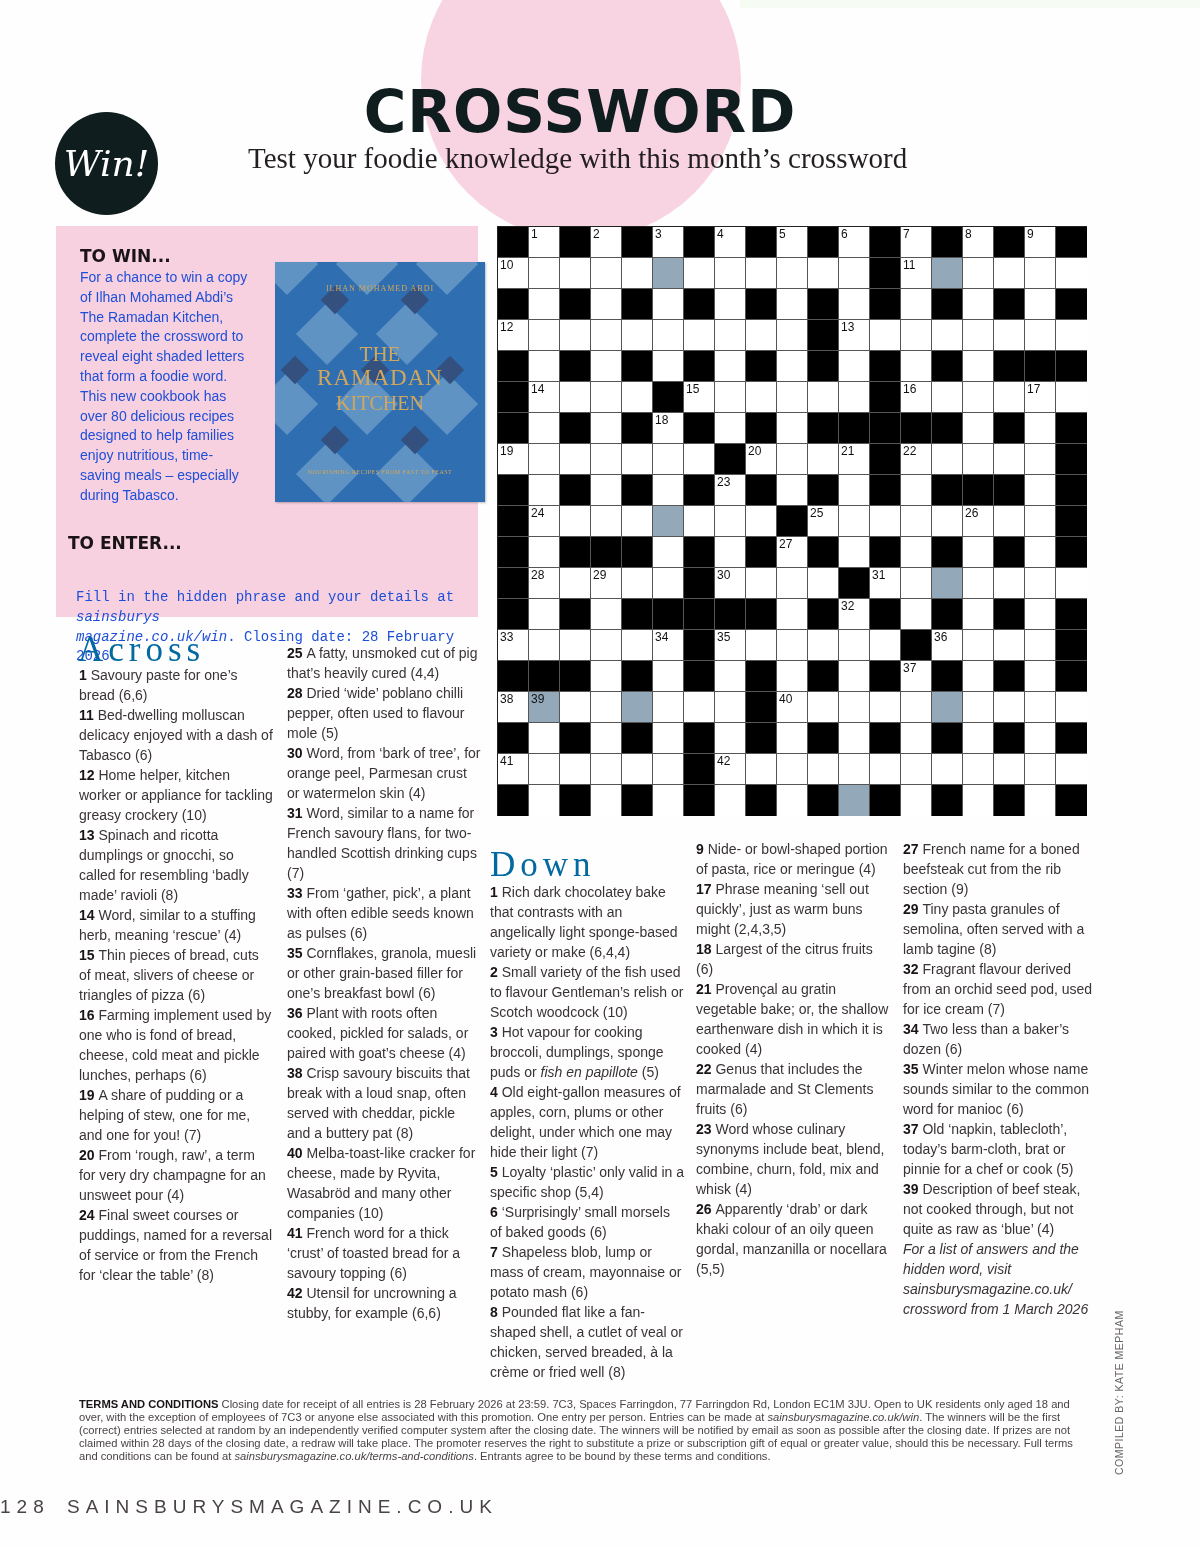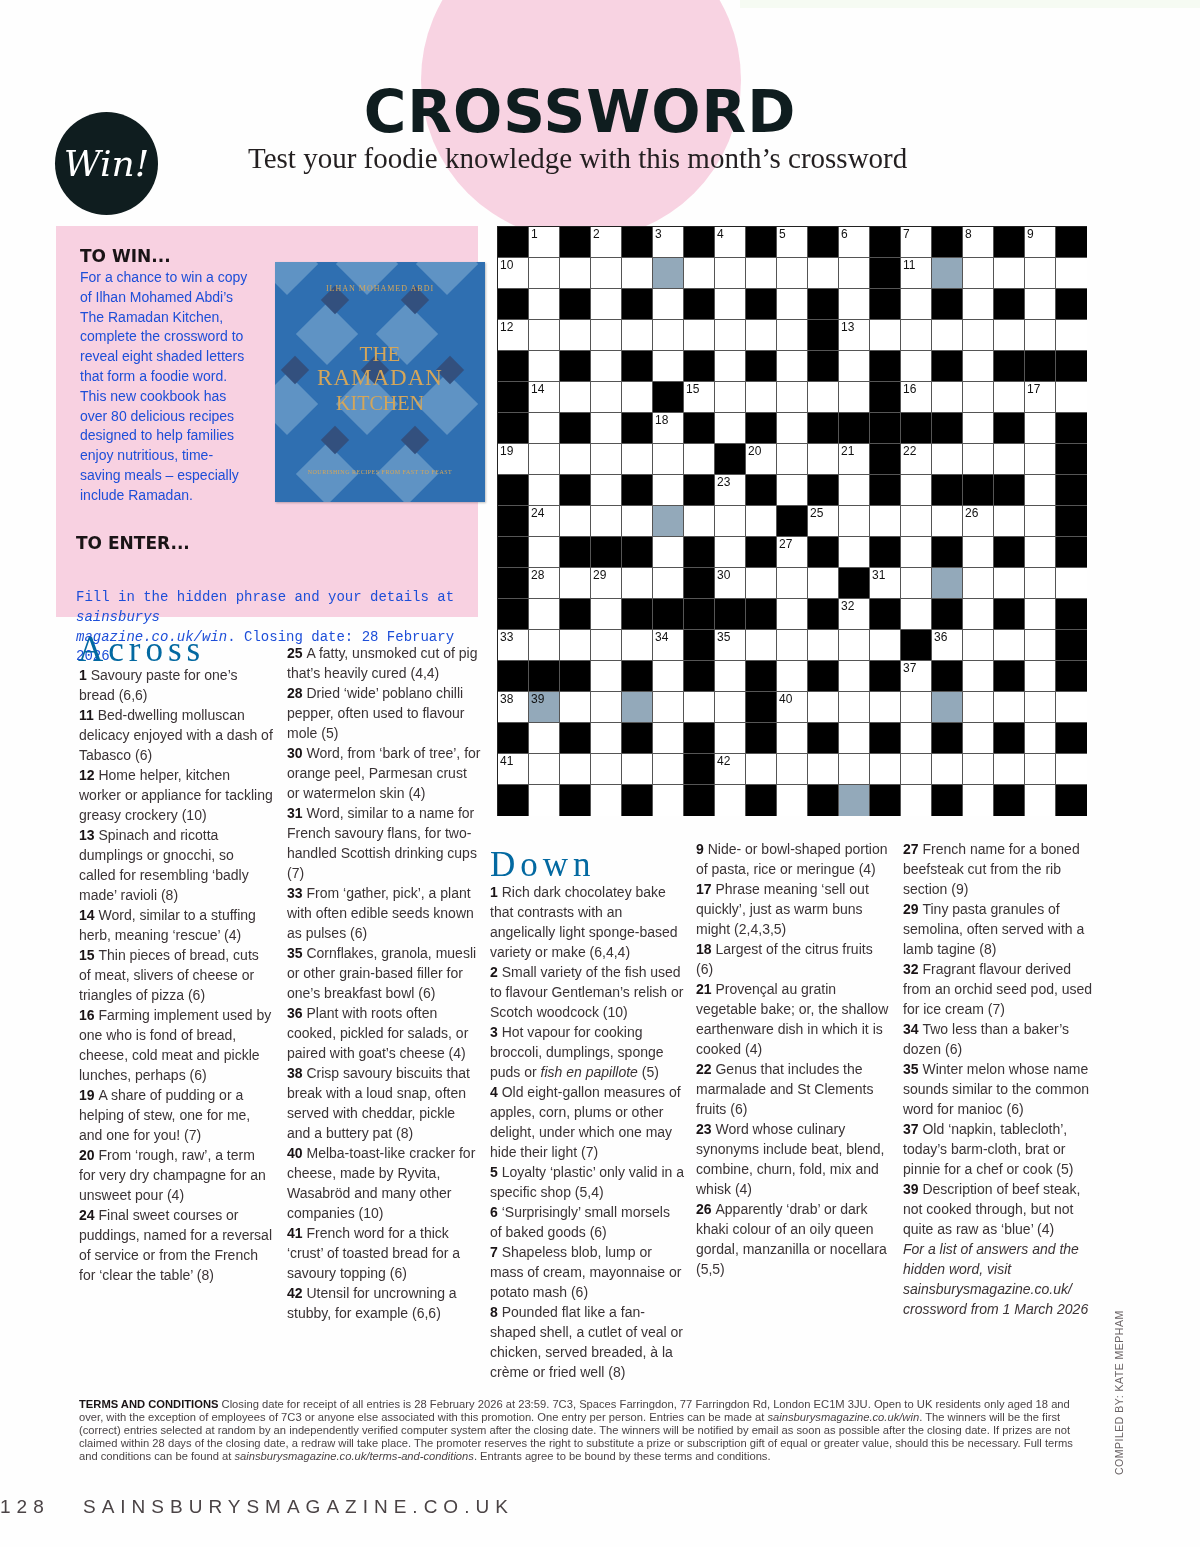--- a/index.html
+++ b/index.html
@@ -49,21 +49,21 @@
     <div>of Ilhan Mohamed Abdi’s</div>
     <div style="">The Ramadan Kitchen,</div>
     <div>complete the crossword to</div>
     <div>reveal eight shaded letters</div>
     <div>that form a foodie word.</div>
     <div>This new cookbook has</div>
     <div>over 80 delicious recipes</div>
     <div>designed to help families</div>
     <div>enjoy nutritious, time-</div>
     <div>saving meals – especially</div>
-    <div>include Ramadan.</div>
+    <div>during Tabasco.</div>
   </div>
 
 <div class="book">
   <div class="tile" style="left:-10px; top:-20px;"></div>
   <div class="tile" style="left:70px; top:-20px;"></div>
   <div class="tile" style="left:150px; top:-20px;"></div>
   <div class="tile" style="left:30px; top:50px;"></div>
   <div class="tile" style="left:110px; top:50px;"></div>
   <div class="tile" style="left:-10px; top:120px;"></div>
   <div class="tile" style="left:70px; top:120px;"></div>
@@ -77,21 +77,21 @@
   <div class="dark" style="left:165px; top:98px;"></div>
   <div class="dark" style="left:50px; top:168px;"></div>
   <div class="dark" style="left:130px; top:168px;"></div>
   <div class="book-text" style="top:22px; font-size:8px; letter-spacing:1px;">ILHAN MOHAMED ABDI</div>
   <div class="book-text" style="top:80px; font-size:21px;">THE</div>
   <div class="book-text" style="top:103px; font-size:23px; letter-spacing:1px;">RAMADAN</div>
   <div class="book-text" style="top:130px; font-size:20px;">KITCHEN</div>
   <div class="book-text" style="top:207px; font-size:6px; letter-spacing:.5px;">NOURISHING RECIPES FROM FAST TO FEAST</div>
 </div>
 
-<div class="prize-heading" style="left:76px; top:533px;">TO ENTER...</div>
+<div class="prize-heading" style="left:68px; top:533px;">TO ENTER...</div>
 <div class="prize-text" style="left:76px; top:588px; width:395px;font-family:Liberation Mono, monospace;">
   <span>Fill in the hidden phrase and your details at </span><i>sainsburys</i><br>
   <i>magazine.co.uk/win</i><span>. Closing date: 28 February 2026</span>
 </div>
 
 <div class="grid" id="grid">
     <div class="cell b"></div>
     <div class="cell">
       <span class="num">1</span>
     </div>
@@ -595,15 +595,15 @@
     <span class="clue"><b>39 </b>Description of beef steak, not cooked through, but not quite as raw as ‘blue’ (4)</span>
     <span class="clue note" style="margin-top: 0px;">For a list of answers and the hidden word, visit sainsburysmagazine.co.uk/ crossword from 1 March 2026</span>
   </div>
 
 <div class="terms">
   <b>TERMS AND CONDITIONS</b><span> Closing date for receipt of all entries is 28 February 2026 at 23:59. 7C3, Spaces Farringdon, 77 Farringdon Rd, London EC1M 3JU. Open to UK residents only aged 18 and over, with the exception of employees of 7C3 or anyone else associated with this promotion. One entry per person. Entries can be made at </span><i>sainsburysmagazine.co.uk/win</i><span>. The winners will be the first (correct) entries selected at random by an independently verified computer system after the closing date. The winners will be notified by email as soon as possible after the closing date. If prizes are not claimed within 28 days of the closing date, a redraw will take place. The promoter reserves the right to substitute a prize or subscription gift of equal or greater value, should this be necessary. Full terms and conditions can be found at </span><i>sainsburysmagazine.co.uk/terms-and-conditions</i><span>. Entrants agree to be bound by these terms and conditions.</span>
 </div>
 
 <div class="footer">
   <span>128</span>
-  <span style="margin-left:22px;">SAINSBURYSMAGAZINE.CO.UK</span>
+  <span style="margin-left:6px;">SAINSBURYSMAGAZINE.CO.UK</span>
 </div>
 <div class="credit">COMPILED BY: KATE MEPHAM</div>
 
 </body></html>

